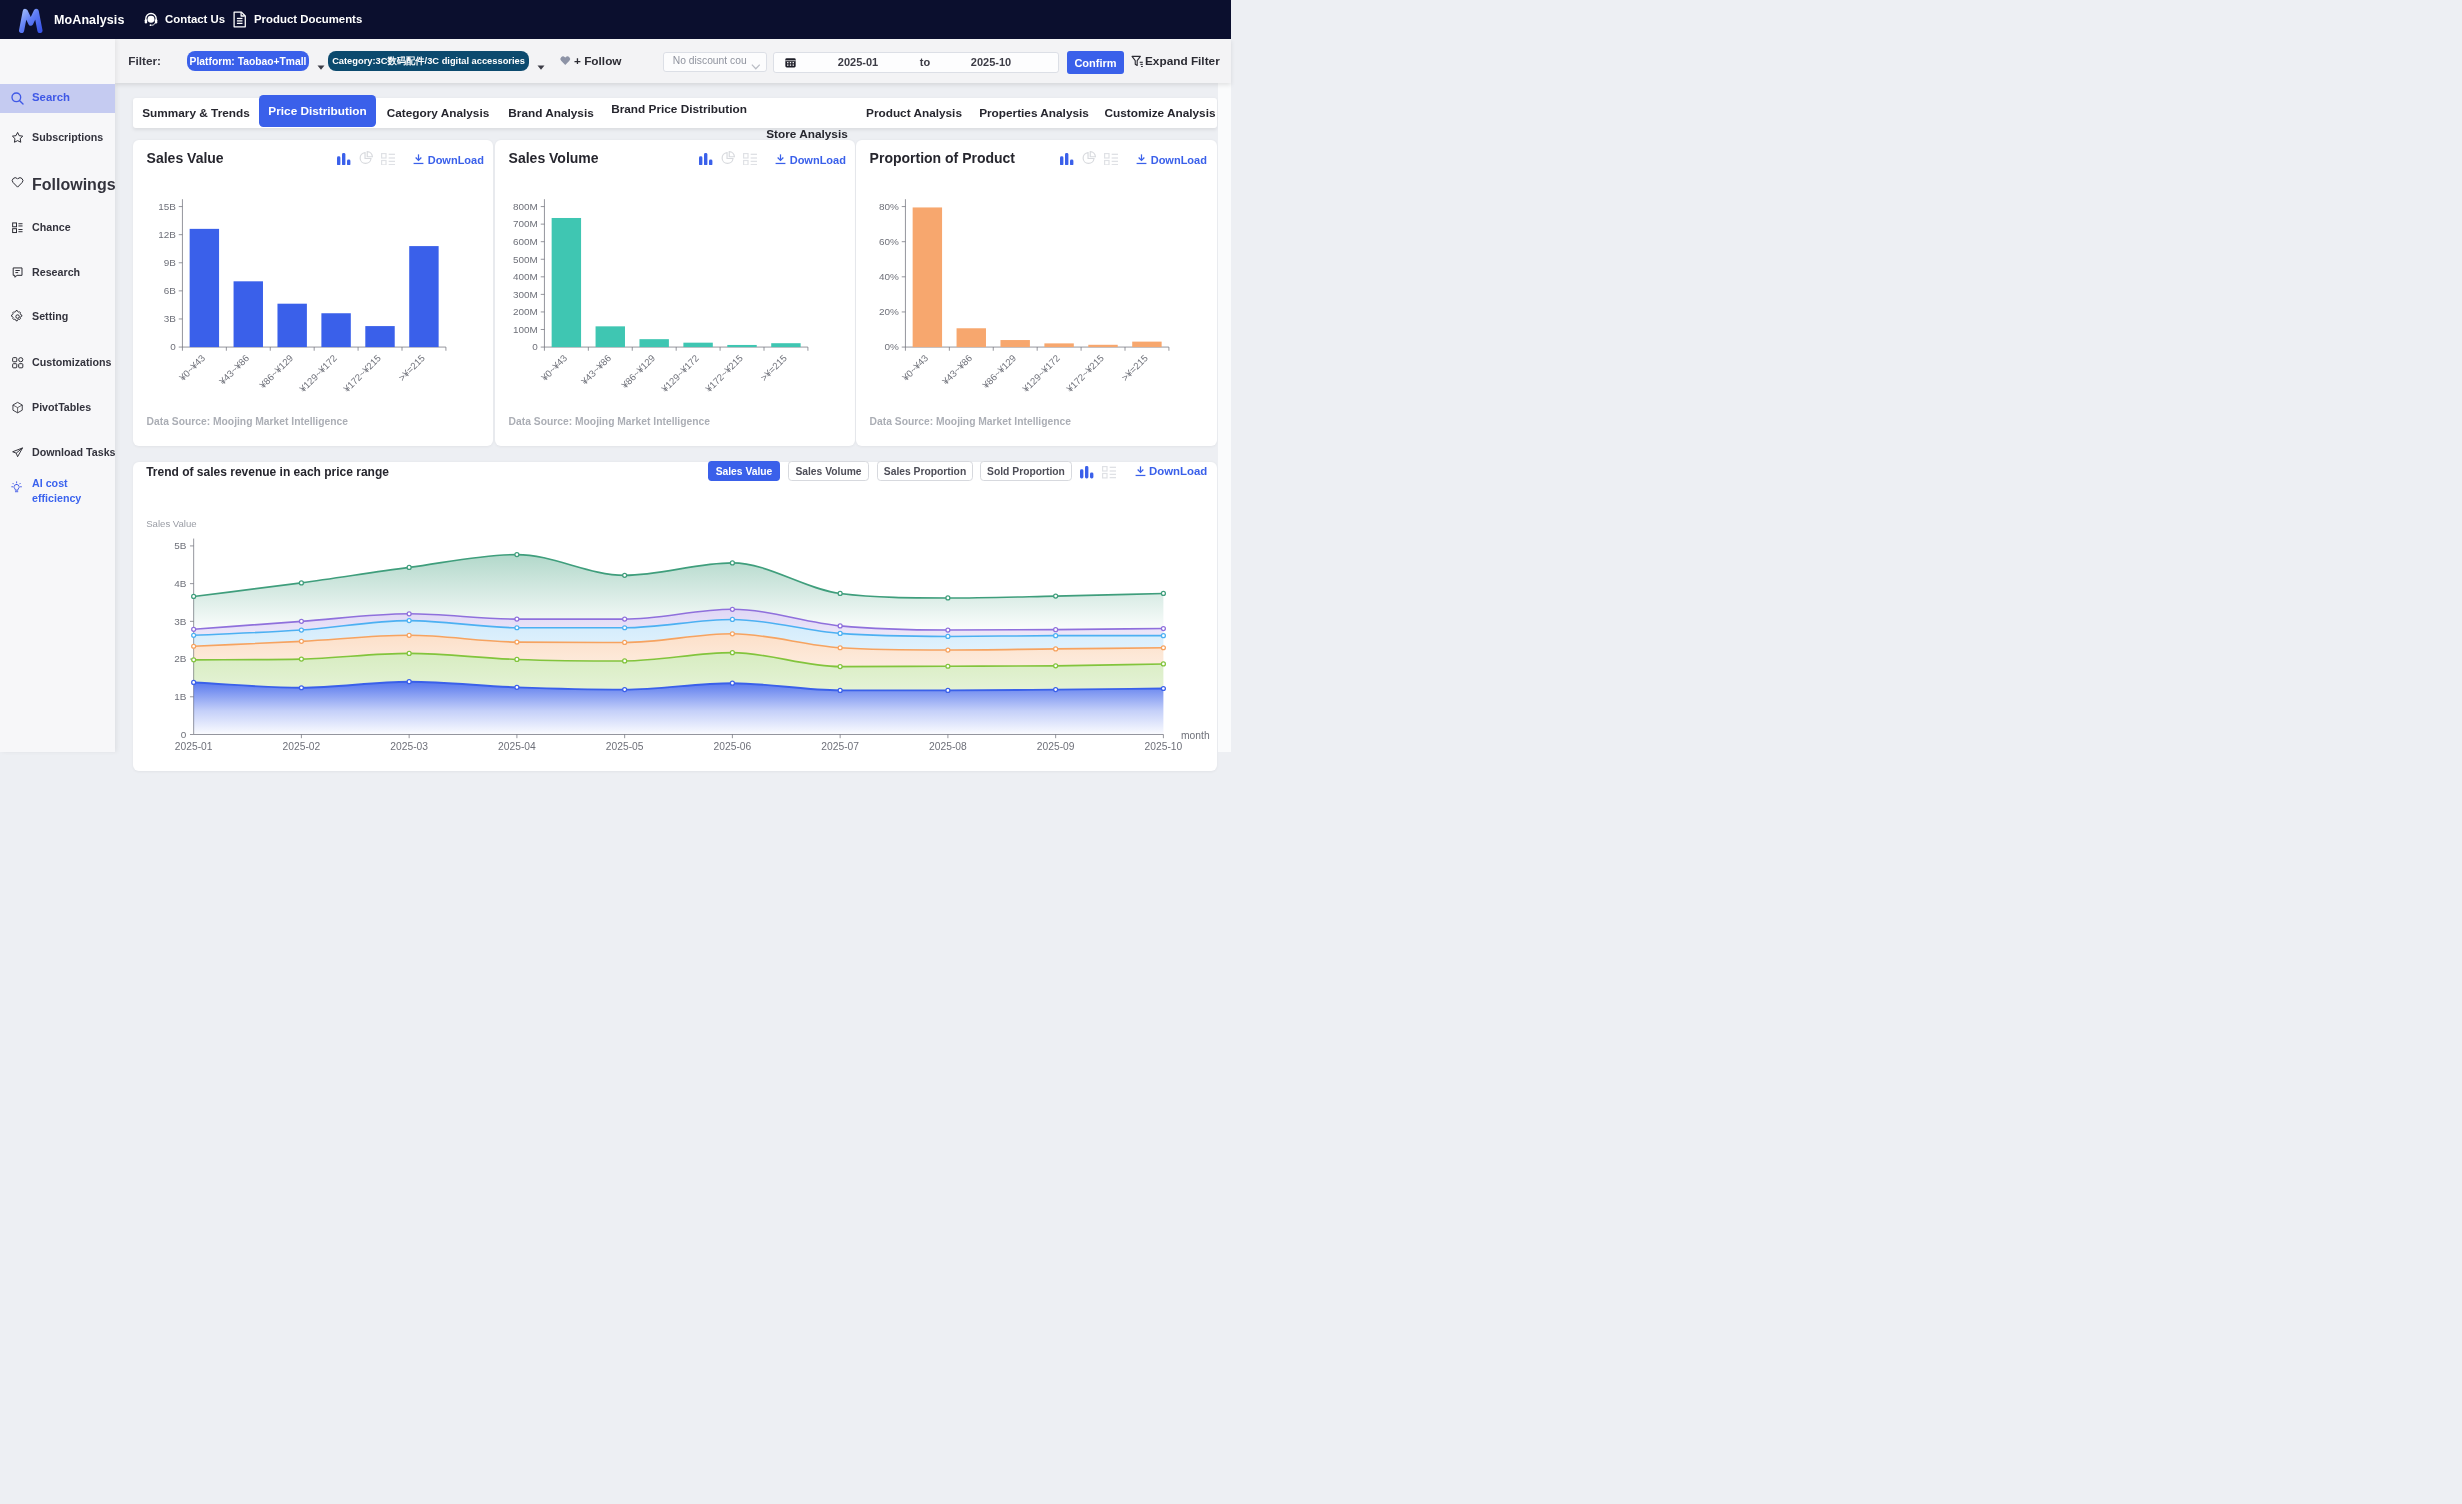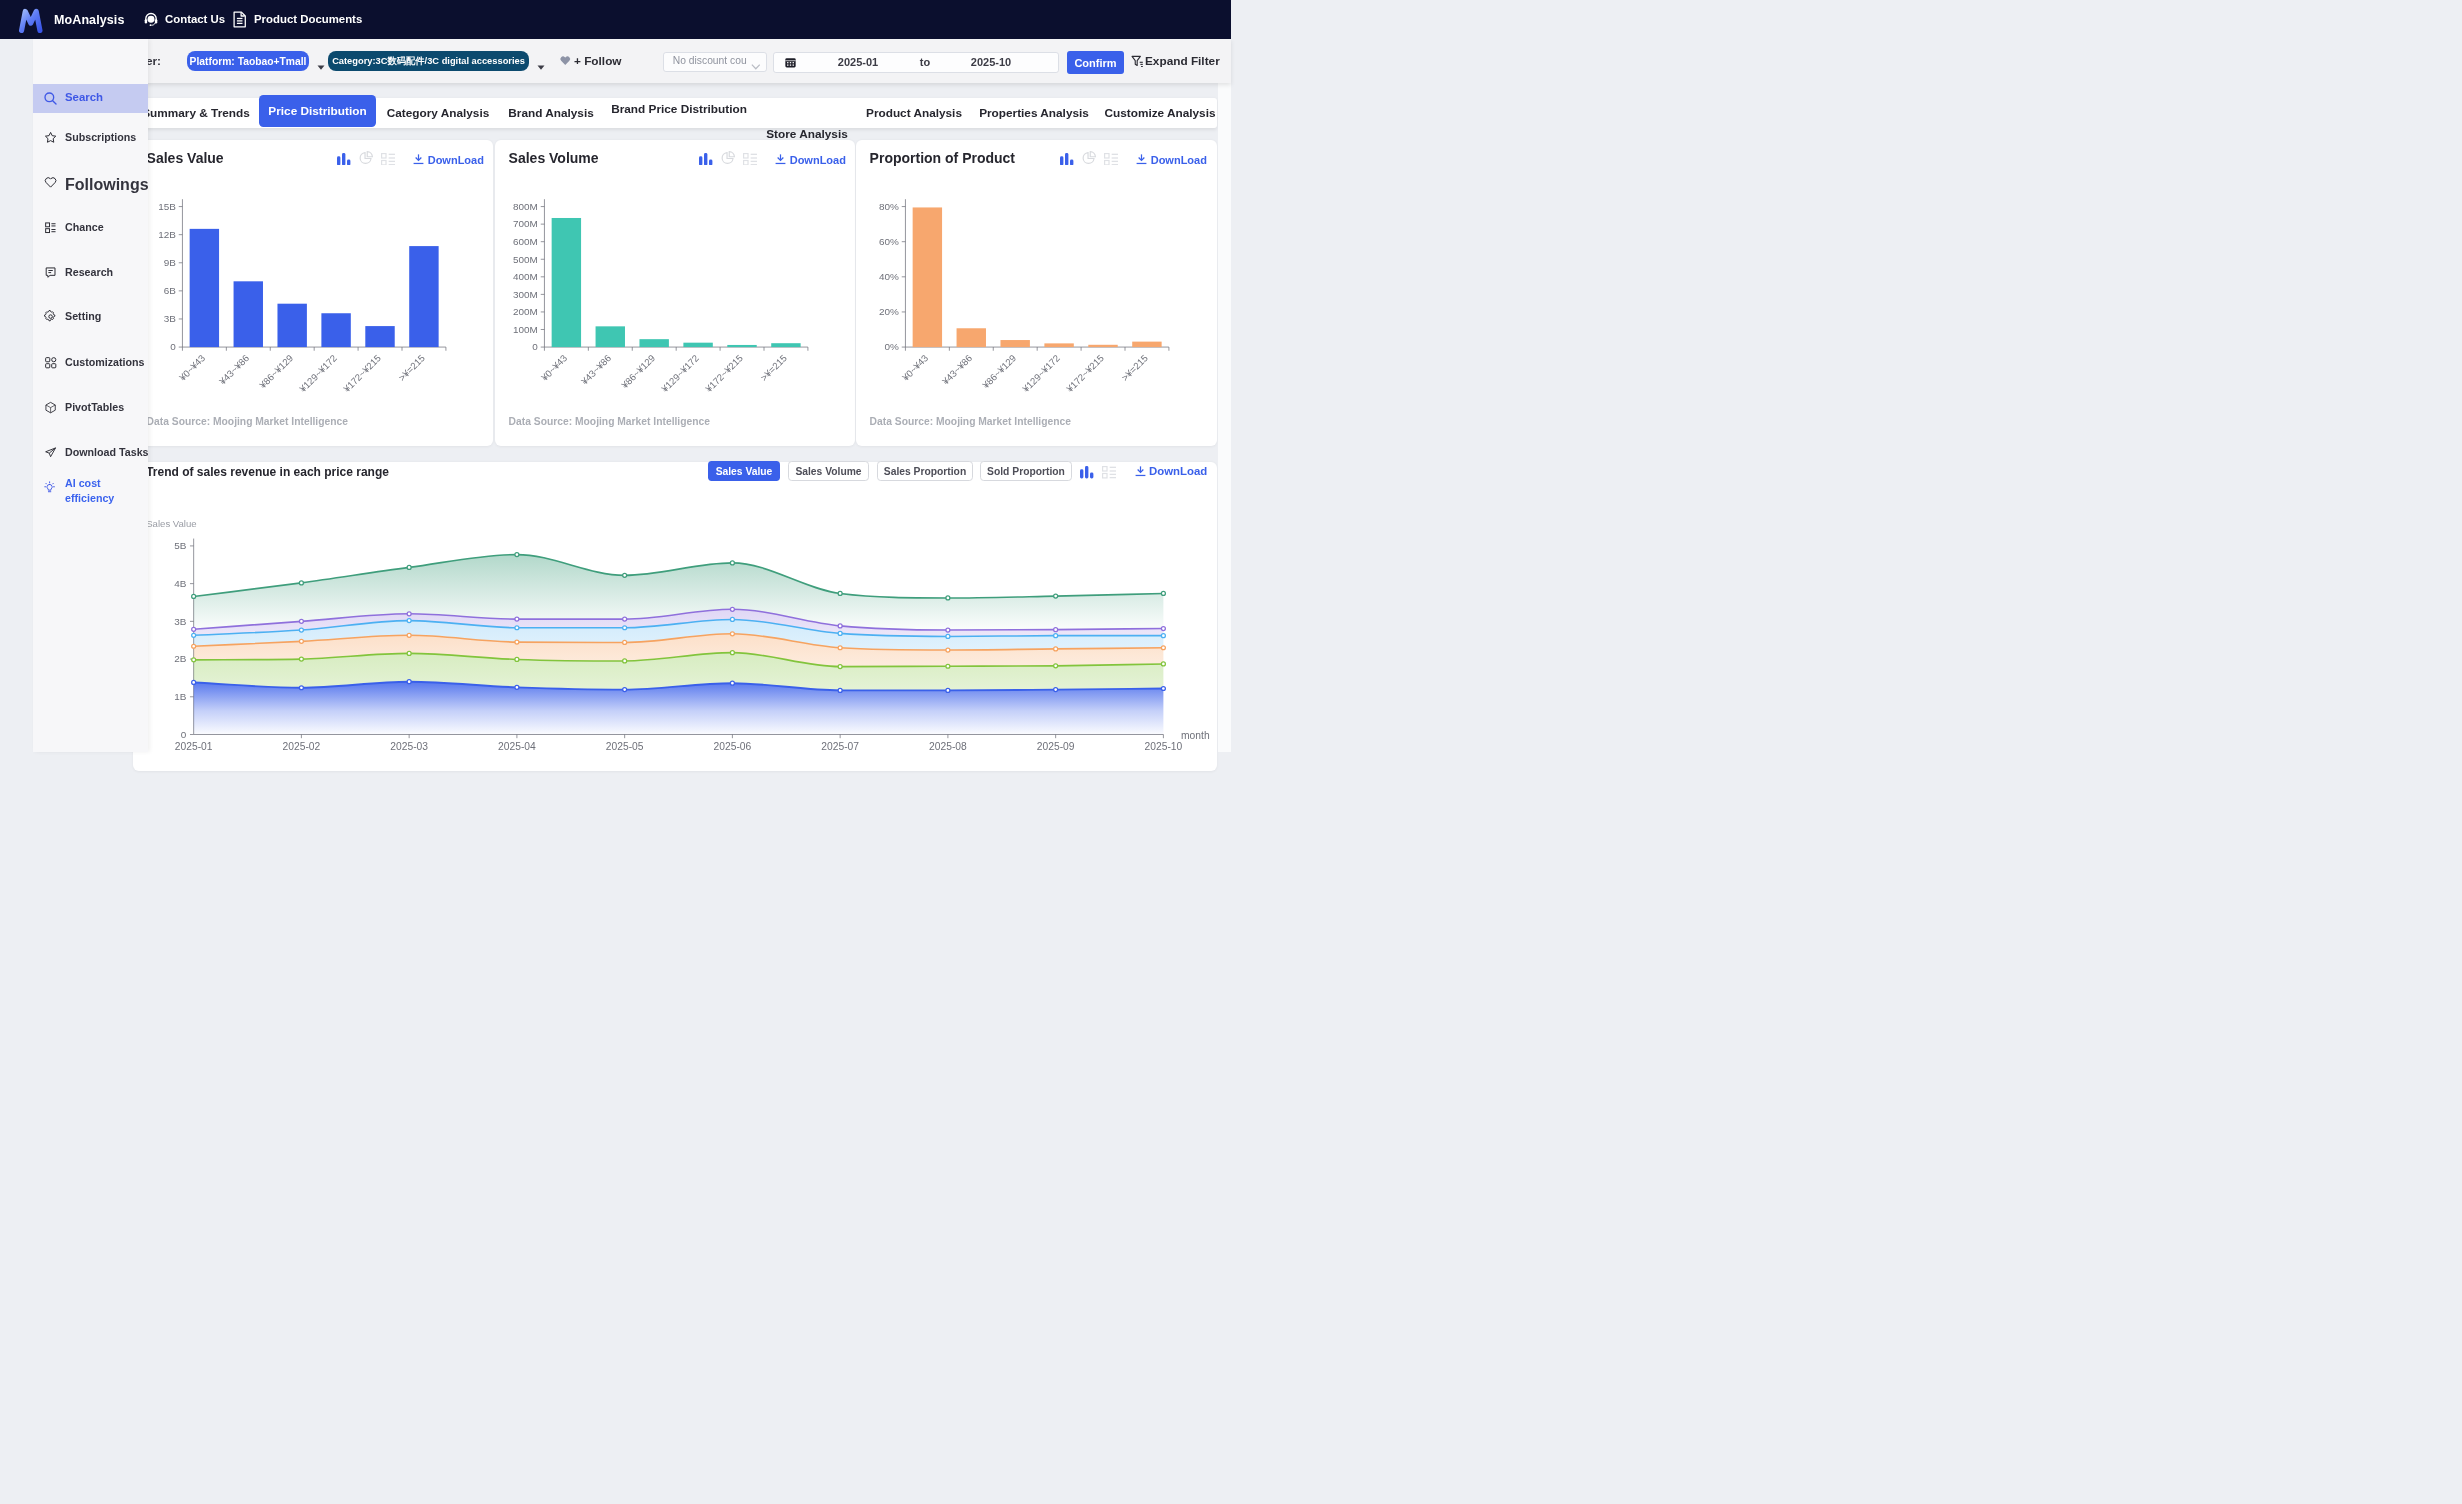--- a/index.html
+++ b/index.html
@@ -1,19 +1,19 @@
 <!DOCTYPE html>
 <html style="font-size:11.8px"><head><meta charset="utf-8"><title>MoAnalysis</title>
 <style>
 * { margin:0; padding:0; box-sizing:border-box; }
 html,body { width:1231px; height:752px; overflow:hidden; font-family:"Liberation Sans",sans-serif; background:#edeff3; }
 .topbar { position:absolute; left:0; top:0; width:1231px; height:39px; background:#0b0f2e; z-index:30; }
 .brand { position:absolute; left:54px; top:12.5px; color:#fff; font-size:12.5px; font-weight:700; letter-spacing:0.1px; }
 .navitem { position:absolute; top:13.2px; color:#fff; font-size:11.4px; font-weight:700; }
-.sidebar { position:absolute; left:0; top:39px; width:115px; height:713px; background:#f7f7f9; box-shadow:1.5px 0 4.4px rgba(0,0,0,0.06); z-index:20; overflow:hidden;margin-left:33px; }
+.sidebar { position:absolute; left:0; top:39px; width:115px; height:713px; background:#f7f7f9; box-shadow:1.5px 0 4.4px rgba(0,0,0,0.06); z-index:20; overflow:hidden; }
 .filterbar { position:absolute; left:115px; top:39px; width:1116px; height:44px; background:#f3f3f5; box-shadow:0 2.2px 4.4px rgba(0,0,0,0.10); z-index:10; }
 .chip { position:absolute; top:12px; height:20px; border-radius:8px; color:#fff; font-size:10.3px; font-weight:700; display:flex; align-items:center; justify-content:center; white-space:nowrap; overflow:hidden; }
 .card { position:absolute; background:#fff; border-radius:5.9px; box-shadow:0 0.7px 2.9px rgba(0,0,0,0.05); }
 .ctitle { position:absolute; left:13.6px; top:10.3px; font-size:14px; font-weight:700; color:#26262e; }
 .dl { position:absolute; left:280px; top:12.5px; font-size:11px; font-weight:700; color:#3a60ea; }
 .dsource { position:absolute; left:13.6px; top:276px; font-size:10.3px; font-weight:700; color:#abaeb5; }
 </style></head>
 <body>
 <div class="topbar">
   <div style="position:absolute;left:19px;top:6.6px"><svg width="23.5" height="26.5" viewBox="0 0 32 36">

